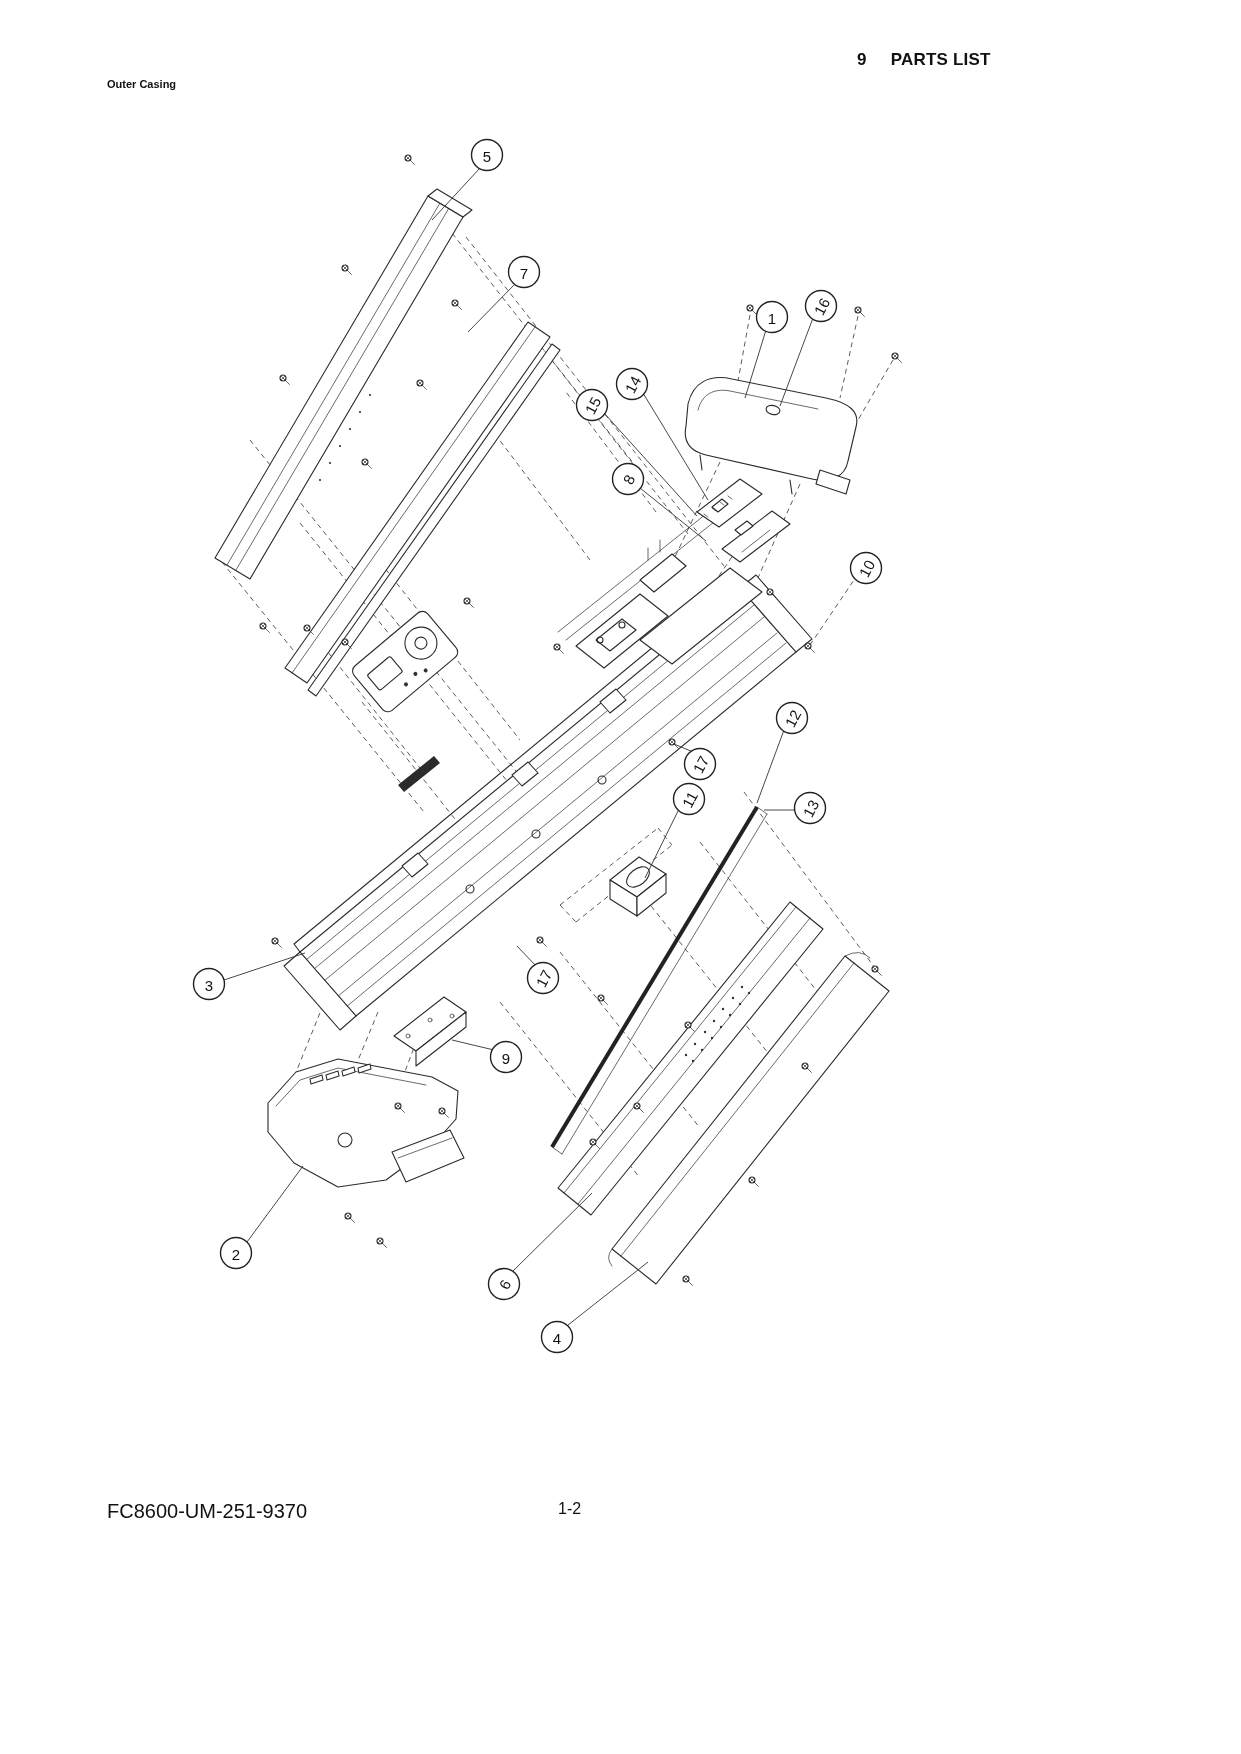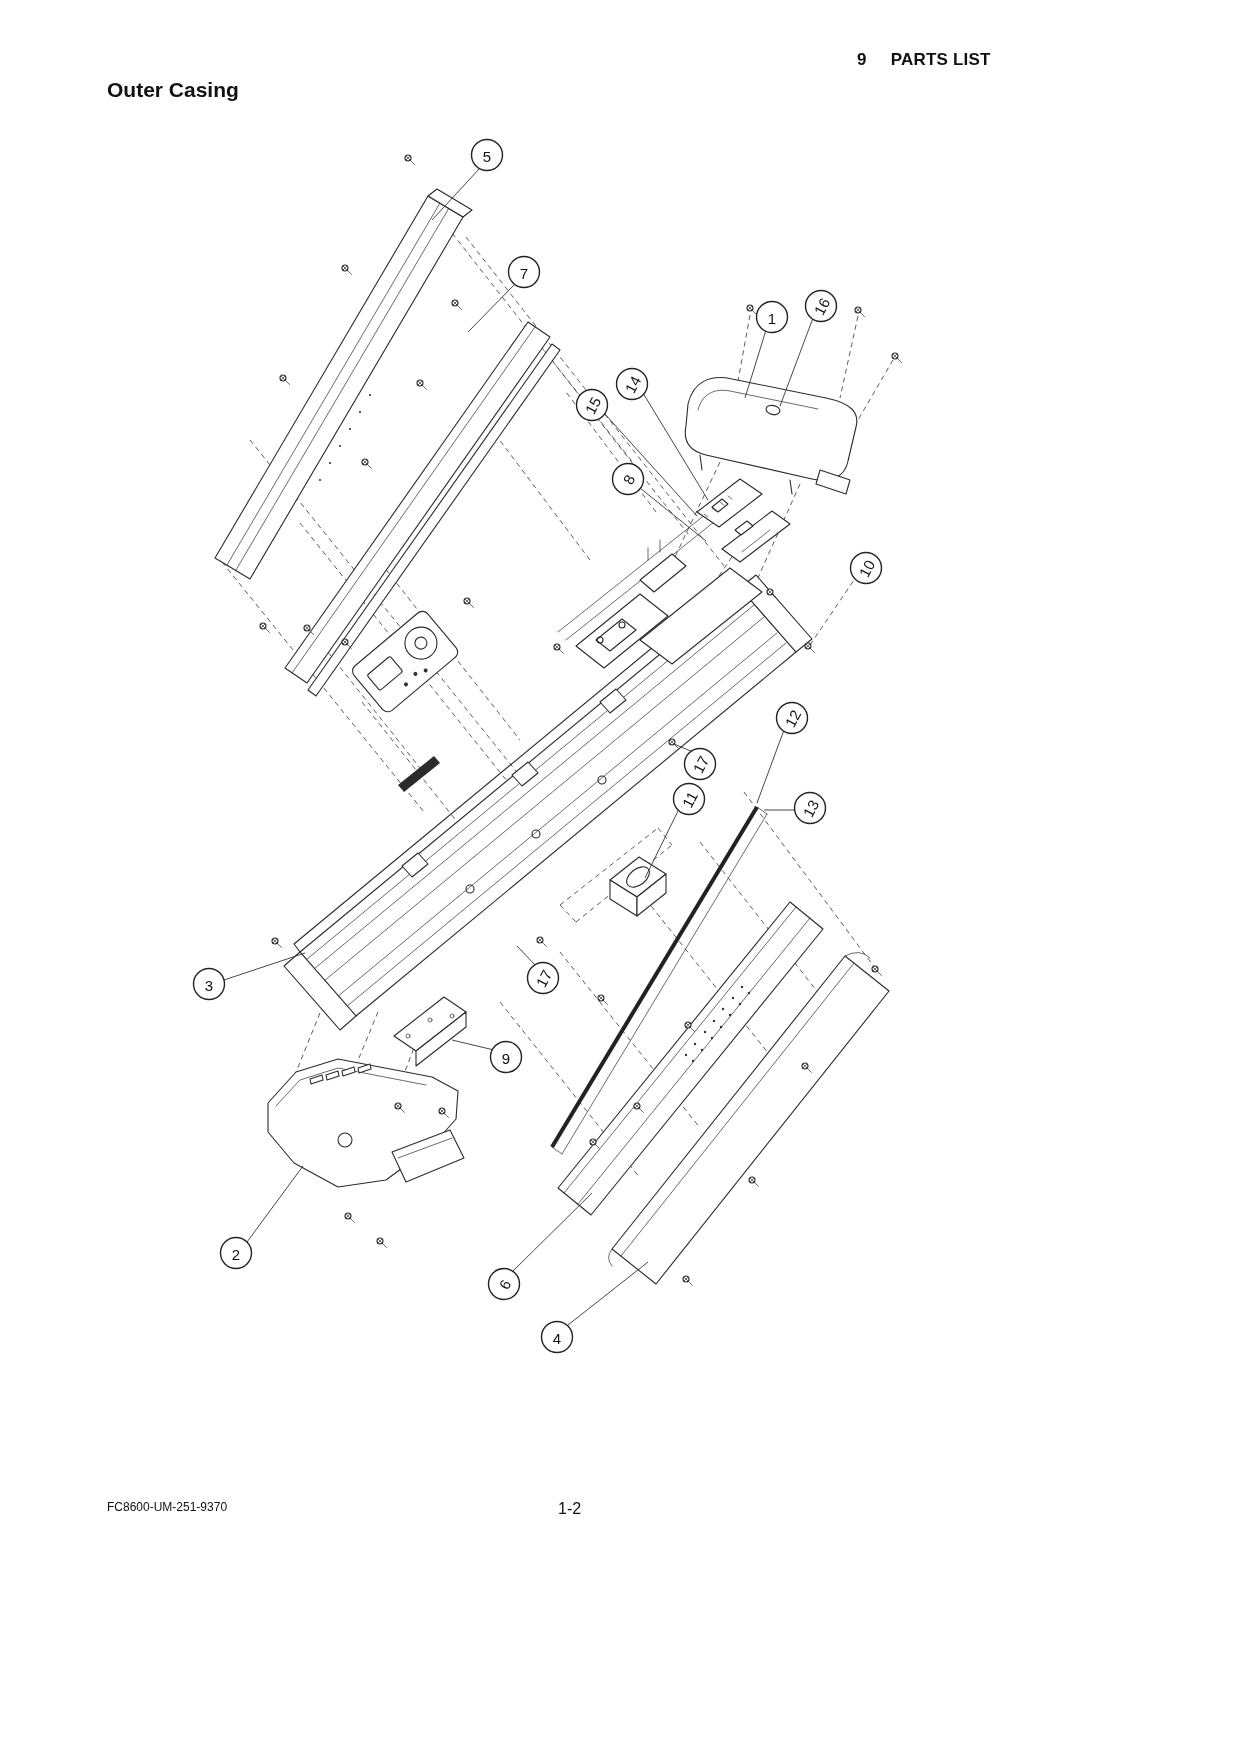--- a/index.html
+++ b/index.html
@@ -2,22 +2,22 @@
 <html><head>
 <meta charset="utf-8">
 <style>
   html,body{margin:0;padding:0;background:#e8e8e8;}
   .page{
     position:relative;width:1241px;height:1754px;background:#ffffff;
     font-family:"Liberation Sans",sans-serif;color:#111;margin:0 auto;overflow:hidden;padding-left:12px;
   }
   .hdr-right{position:absolute;top:50px;left:857px;font-size:17px;font-weight:bold;letter-spacing:.2px;}
   .hdr-right .sect-num{display:inline-block;margin-right:24px;}
-  .doc-title{position:absolute;top:78px;left:107px;font-size:21px;font-weight:bold;}
-  .footer-left{position:absolute;top:1500px;left:107px;font-size:12px;}
+  .doc-title{position:absolute;top:78px;left:107px;font-size:11px;font-weight:bold;}
+  .footer-left{position:absolute;top:1500px;left:107px;font-size:20px;}
   .footer-center{position:absolute;top:1500px;left:558px;font-size:16px;}
   svg.diagram{position:absolute;left:0;top:0;width:1241px;height:1754px;}
   .p{fill:#ffffff;stroke:#2b2b2b;stroke-width:1.1;stroke-linejoin:round;stroke-linecap:round;}
   .ln{fill:none;stroke:#2b2b2b;stroke-width:1.1;stroke-linejoin:round;stroke-linecap:round;}
   .thin{stroke-width:0.7;}
   .dash{fill:none;stroke:#4a4a4a;stroke-width:0.9;stroke-dasharray:5 4;}
   .ldr{fill:none;stroke:#333;stroke-width:0.9;}
   .dot{fill:#333;stroke:none;}
   .dark{fill:#2b2b2b;stroke:none;}
   .balloon{fill:#ffffff;stroke:#222;stroke-width:1.4;}

